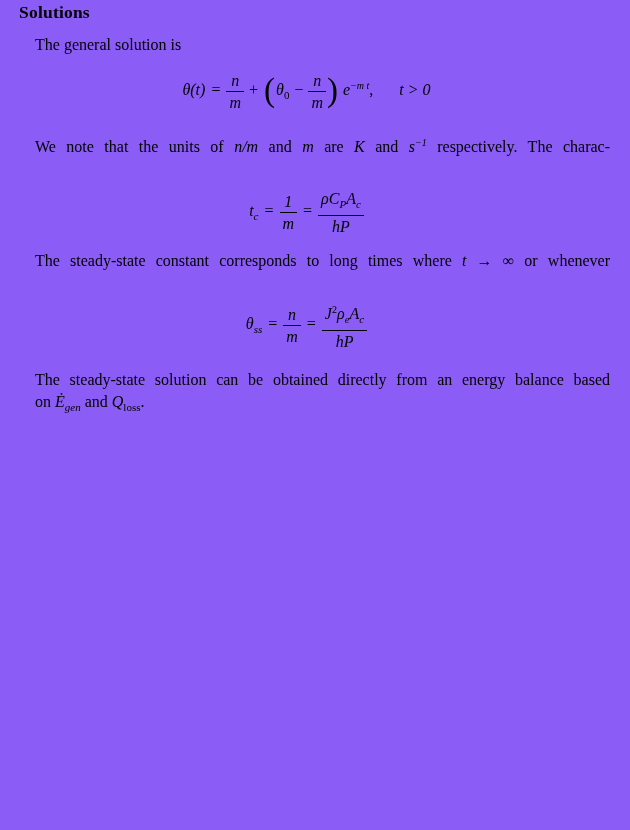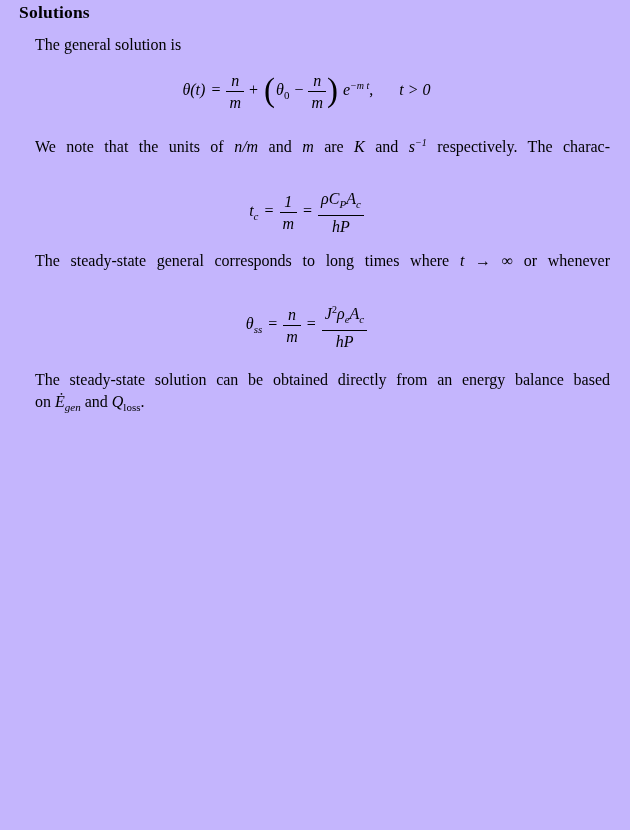--- a/index.html
+++ b/index.html
@@ -2,21 +2,21 @@
 <html><head>
 <meta charset="utf-8">
 <style>
   html,body{margin:0;padding:0;background:#ffffff;}
   body{
     width:630px;height:830px;
     color:#000000;
     font-family:"Liberation Serif","DejaVu Serif",serif;
     font-size:16px;
   }
-  .page{position:relative;width:630px;height:830px;background:#c4b5fd;overflow:hidden;}
+  .page{position:relative;width:630px;height:830px;background:#8b5cf6;overflow:hidden;}
   .heading{position:absolute;left:19px;top:2px;font-weight:bold;font-size:17.5px;letter-spacing:0.2px;}
   .tline{position:absolute;left:35px;width:575px;line-height:21px;white-space:normal;}
   .jline{text-align:justify;text-align-last:justify;}
   .eq{position:absolute;left:19px;width:575px;text-align:center;line-height:50px;}
   .mi{font-style:italic;text-align:right;}
   .rel{margin:0 6px;}
   .op{margin:0 5px;}
   .frac{display:inline-block;vertical-align:middle;text-align:center;line-height:normal;}
   .frac .num,.frac .den{display:block;line-height:19px;padding:1px 3px;font-style:italic;}
   .frac .den{border-top:1px solid #000;}
@@ -35,20 +35,20 @@
   <div class="heading">Solutions</div>
 
   <div class="tline" style="top:34px">The general solution is</div>
 
   <div class="eq" style="top:61px"><span class="mi">θ(t)</span><span class="rel">=</span><span class="frac"><span class="num">n</span><span class="den">m</span></span><span class="op">+</span><span class="bigp">(</span><span class="mi">θ</span><span class="ssub up">0</span><span class="op">−</span><span class="frac"><span class="num">n</span><span class="den">m</span></span><span class="bigp">)</span><span class="mi expgap">e</span><span class="ssup">−m t</span><span>,</span><span class="qquad"></span><span class="mi">t &gt; 0</span></div>
 
   <div class="tline jline" style="top:132px"><span>We note that the units of </span><span class="mi">n/m</span><span> and </span><span class="mi">m</span><span> are </span><span class="mi">K</span><span> and </span><span class="mi">s</span><span class="ssup">−1</span><span> respectively. The charac-</span></div>
 
   <div class="eq" style="top:186px"><span class="mi">t</span><span class="ssub">c</span><span class="rel">=</span><span class="frac"><span class="num up">1</span><span class="den">m</span></span><span class="rel">=</span><span class="frac"><span class="num"><span>ρC</span><span class="ssub">P</span><span>A</span><span class="ssub">c</span></span><span class="den">hP</span></span></div>
 
-  <div class="tline jline" style="top:250px"><span>The steady-state general corresponds to long times where </span><span class="mi">t</span><span> → ∞ or whenever</span></div>
+  <div class="tline jline" style="top:250px"><span>The steady-state constant corresponds to long times where </span><span class="mi">t</span><span> → ∞ or whenever</span></div>
 
   <div class="eq" style="top:299px"><span class="mi">θ</span><span class="ssub">ss</span><span class="rel">=</span><span class="frac"><span class="num">n</span><span class="den">m</span></span><span class="rel">=</span><span class="frac"><span class="num"><span>J</span><span class="ssup up">2</span><span>ρ</span><span class="ssub">e</span><span>A</span><span class="ssub">c</span></span><span class="den">hP</span></span></div>
 
   <div class="tline" style="top:391px"><span>on </span><span class="mi">Ė</span><span class="ssub">gen</span><span> and </span><span class="mi">Q</span><span class="ssub up">loss</span><span>.</span></div>
   <div class="tline jline" style="top:369px">The steady-state solution can be obtained directly from an energy balance based</div>
 
 </div>
 
 </body></html>

